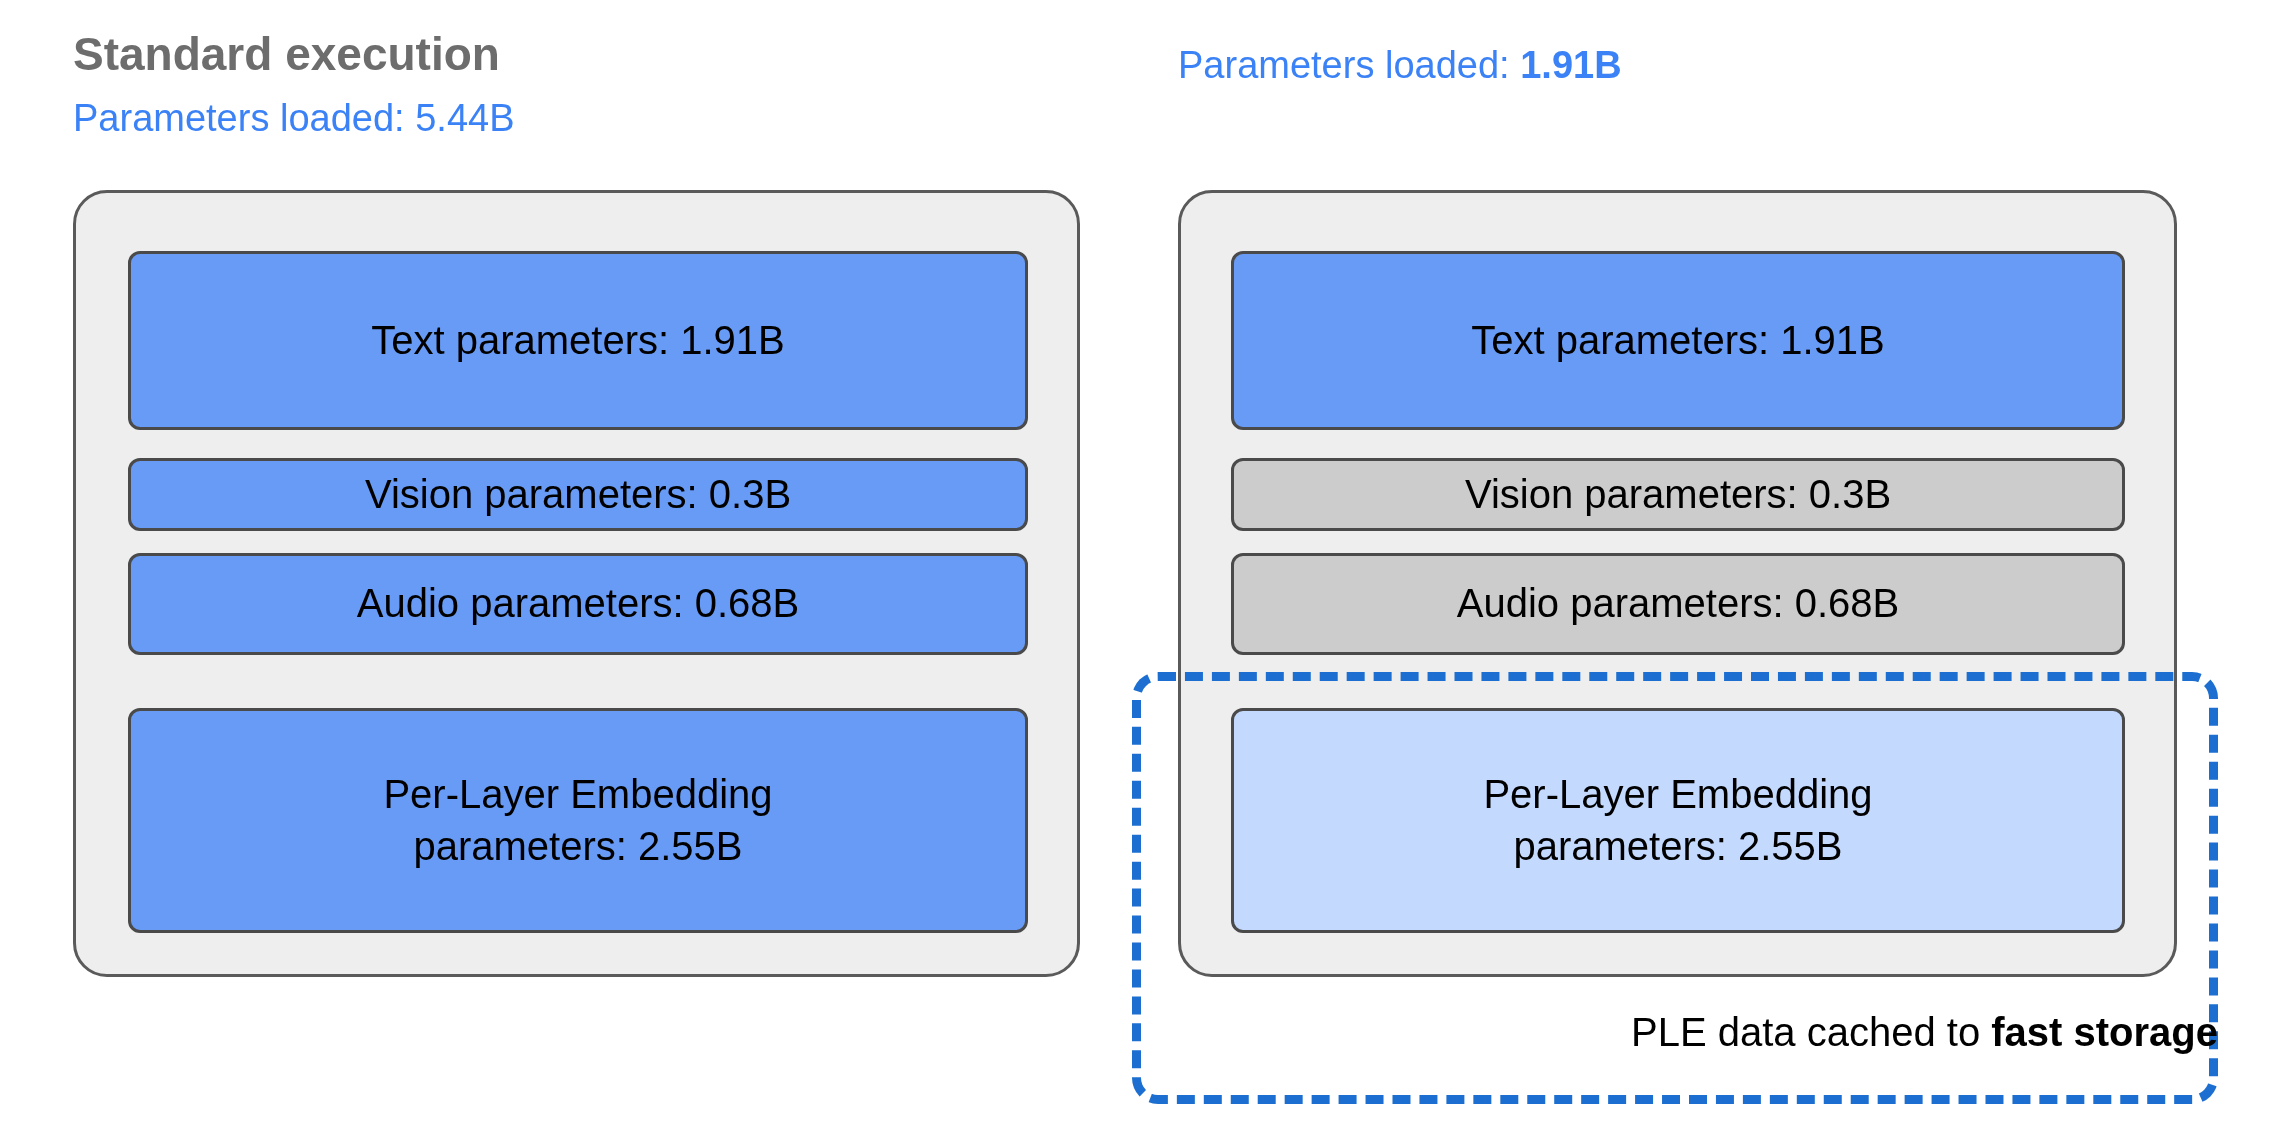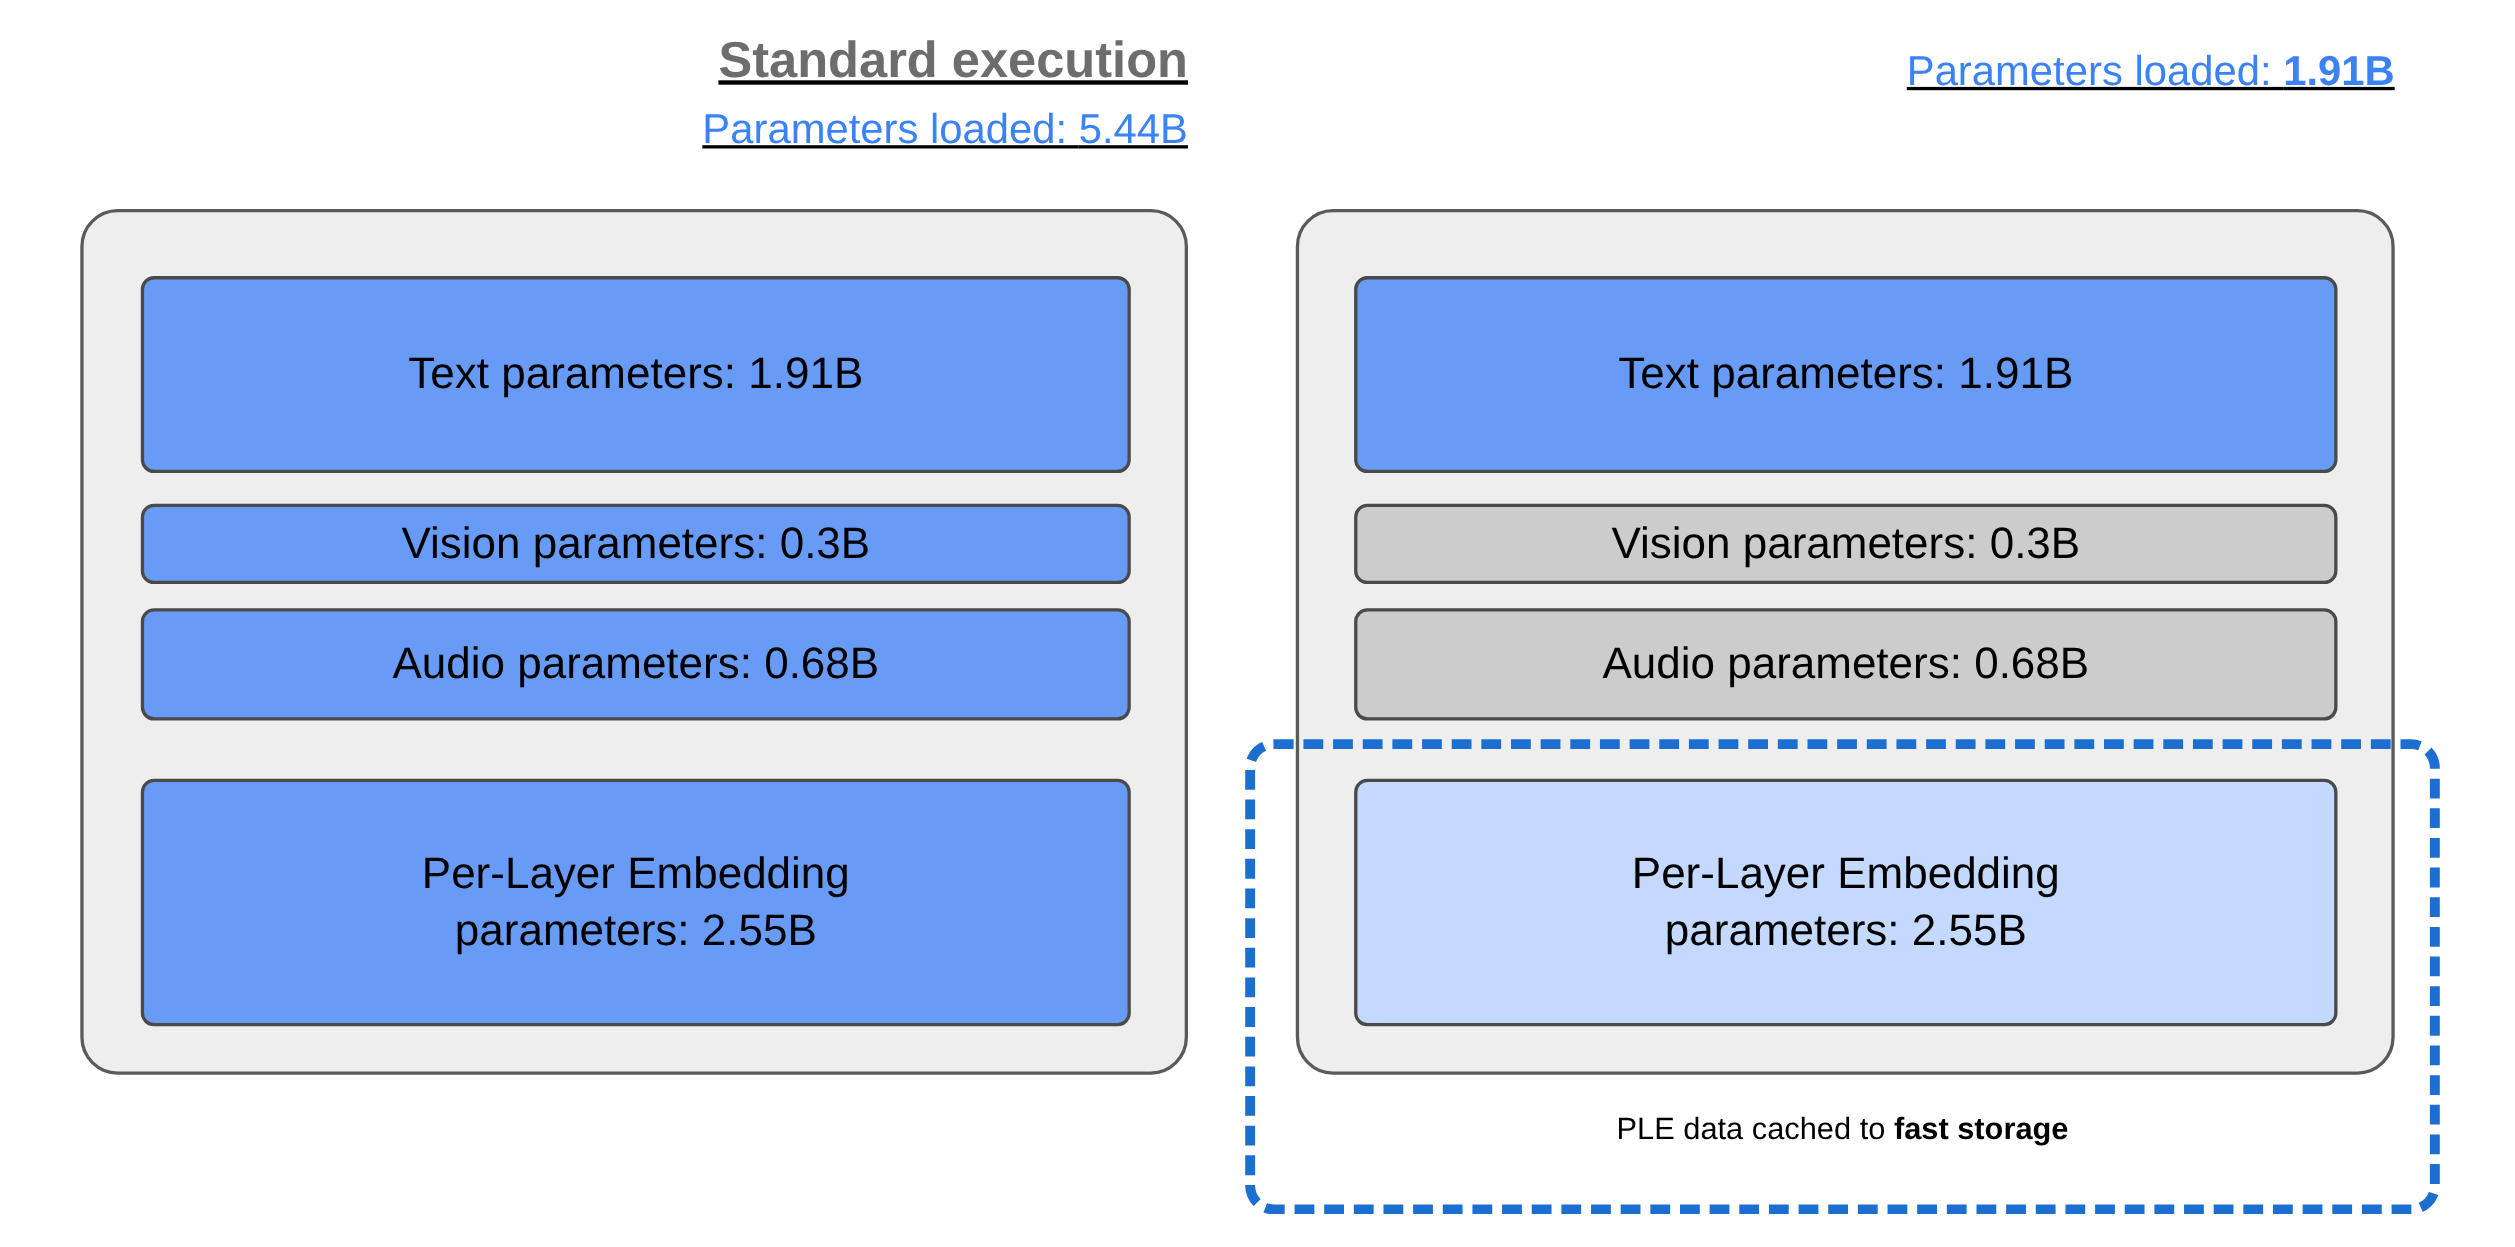--- a/index.html
+++ b/index.html
@@ -11,22 +11,21 @@
     width: 2286px;
     height: 1134px;
     position: relative;
     font-family: "Liberation Sans", sans-serif;
     overflow: hidden;
   }
 
   
   .col-header {
     position: absolute;
-    text-align: right;
-    text-decoration: underline;
+    text-align: left;
   }
   .col-title {
     font-size: 46px;
     font-weight: bold;
     color: #6d6d6d;
     line-height: 1.15;
     white-space: nowrap;
   }
   .col-subtitle {
     font-size: 38px;
@@ -69,22 +68,22 @@
   
   .cache-region {
     position: absolute;
     box-sizing: border-box;
     border: 9px dashed #1c6fd0;
     border-radius: 26px;
     background: transparent;
   }
   .cache-caption {
     position: absolute;
-    text-align: center;
-    font-size: 28px;
+    text-align: right;
+    font-size: 40px;
     color: #000000;
     white-space: nowrap;
   }
   .cache-caption .strong { font-weight: bold; }
 </style>
 </head>
 <body>
 
 <div class="col-header" style="left:73px; top:28px; width:1007px;">
   <div class="col-title">Standard execution</div>

